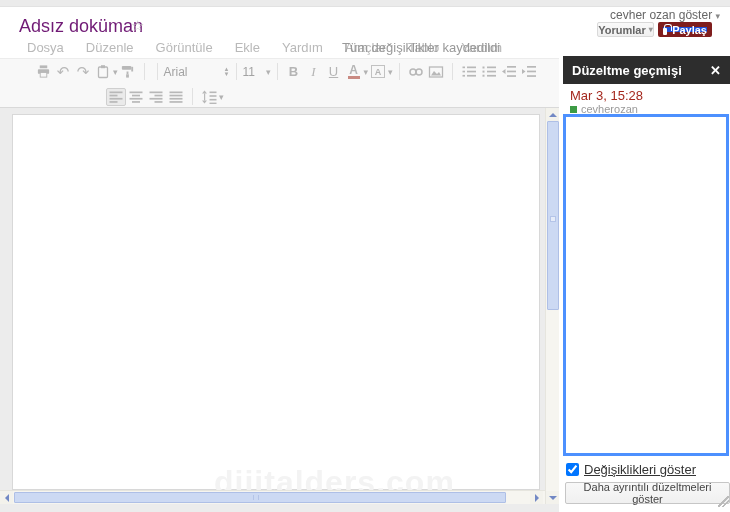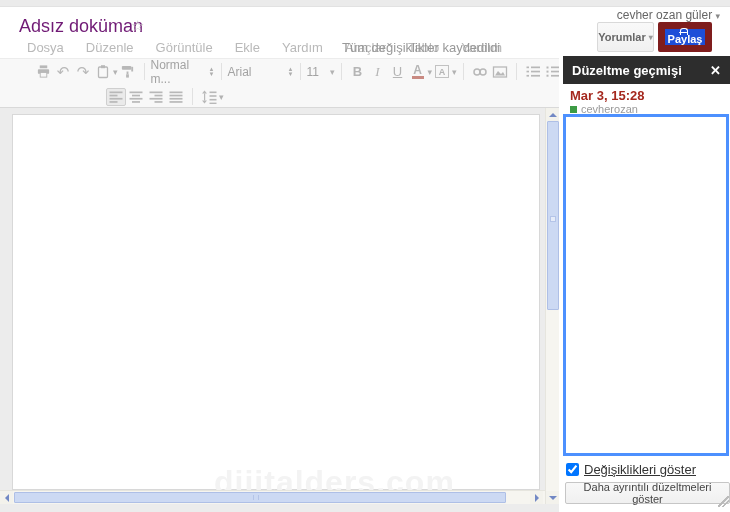--- a/index.html
+++ b/index.html
@@ -11,25 +11,25 @@
 
   
   .header { position:absolute; left:0; top:7px; width:730px; height:51px; background:#fff; }
   .doc-title { position:absolute; left:19px; top:9px; font-size:18px; color:#701a75; }
   .star { position:absolute; left:131px; top:10px; font-size:15px; color:#c8c8c8; }
   .menu-row { position:absolute; left:19px; top:33px; display:flex; gap:14px; font-size:13px; color:#b9b9b9; }
   .menu-row span { cursor:default;margin-left:8px; }
   .save-status { position:absolute; left:342px; top:33px; font-size:13px; color:#999; }
   .account { position:absolute; right:10px; top:1px; font-size:12px; color:#666; }
   .account .dd { font-size:9px; color:#888; }
-  .hbtn { position:absolute; top:15px; height:30px; font-size:11px; font-weight:bold; border-radius:2px;
+  .hbtn { position:absolute; top:15px; height:15px; font-size:11px; font-weight:bold; border-radius:2px;
           display:flex; align-items:center; justify-content:center; cursor:default; }
   .btn-comments { right:76px; width:57px; color:#666; background:linear-gradient(#f9f9f9,#f0f0f0); border:1px solid #d9d9d9; }
   .btn-comments .dd { font-size:8px; margin-left:3px; color:#999; }
-  .btn-share { right:18px; width:54px; color:#fff; background:#1d4ed8; border:7px solid #7f1d1d;flex-direction:column; }
+  .btn-share { right:18px; width:54px; color:#fff; background:#1d4ed8; border:5px solid #7f1d1d; }
   .lock { position:relative; width:8px; height:7px; background:#fff; border-radius:1px; margin-right:5px; margin-top:3px; }
   .lock:before { content:""; position:absolute; left:1px; top:-4px; width:6px; height:6px;
                  border:1.5px solid #fff; border-bottom:none; border-radius:3px 3px 0 0; }
 
   
   .toolbar { position:absolute; left:0; top:58px; width:730px; height:50px; background:#f8f8f8;
              border-top:1px solid #ececec; border-bottom:1px solid #d9d9d9; }
   .tb-row { display:flex; align-items:center; height:25px; }
   .row1 { padding-left:33px; }
   .row2 { padding-left:106px; }
@@ -72,21 +72,21 @@
   .hthumb { position:absolute; left:14px; top:1px; width:492px; height:11px; background:#ccd9f3; border:1px solid #aebfe6; border-radius:1px; }
   .hthumb .grip { position:absolute; left:238px; top:2px; width:6px; height:5px;
                   border-left:1px solid #b4c4e8; border-right:1px solid #b4c4e8; }
 
   
   .panel { position:absolute; left:559px; top:54px; width:171px; height:454px; background:#fff; }
   .panel-header { position:absolute; left:4px; top:2px; width:167px; height:28px; background:#2d2d2d; color:#fff;
                   display:flex; align-items:center; padding:0 9px; }
   .panel-title { font-size:13px; font-weight:bold; flex:1; }
   .panel-close { font-size:13px; font-weight:bold; color:#fff; cursor:default; }
-  .rev-date { position:absolute; left:11px; top:34px; font-size:13px; font-weight:bold; color:#a5281e; }
+  .rev-date { position:absolute; left:11px; top:34px; font-size:13px; font-weight:normal; color:#a5281e; }
   .rev-author { position:absolute; left:11px; top:49px; display:flex; align-items:center; font-size:11px; color:#9a9a9a; }
   .author-swatch { width:7px; height:7px; background:#3d9b45; margin-right:4px; }
   .preview-box { position:absolute; left:4px; top:60px; width:166px; height:342px; background:#fff; border:3px solid #4d90fe; }
   .show-changes { position:absolute; left:7px; top:408px; display:flex; align-items:center; font-size:13px; color:#333;text-decoration:underline; }
   .show-changes input { width:13px; height:13px; margin-right:5px; }
   .detail-btn { position:absolute; left:6px; top:428px; height:22px; padding:0 9px; font-size:11px; color:#444;
                 background:linear-gradient(#f8f8f8,#f0f0f0); border:1px solid #c6c6c6; border-radius:2px;
                 display:flex; align-items:center; font-family:"Liberation Sans",sans-serif; }
   .resize-grip { position:absolute; right:1px; bottom:1px; width:11px; height:11px;
                  background:
@@ -109,21 +109,21 @@
       <span>Düzenle</span>
       <span>Görüntüle</span>
       <span>Ekle</span>
       <span>Yardım</span>
       <span>Araçlar</span>
       <span>Tablo</span>
       <span>Yardım</span>
     </div>
     <span class="save-status">Tüm değişiklikler kaydedildi</span>
     <div class="account">
-      <span>cevher ozan güler</span>
+      <span>cevher ozan göster</span>
       <span class="dd">▾</span>
     </div>
     <div class="hbtn btn-comments">
       <span>Yorumlar</span>
       <span class="dd">▾</span>
     </div>
     <div class="hbtn btn-share">
       <span class="lock"></span>
       <span>Paylaş</span>
     </div>
@@ -149,27 +149,20 @@
       <span class="dd">▾</span>
       <span class="ti">
         <svg width="15" height="15" viewBox="0 0 16 16" fill="currentColor">
             <rect x="2" y="2" width="10" height="4" rx="1"></rect>
             <rect x="12" y="3" width="2" height="5"></rect>
             <rect x="7" y="8" width="2" height="3"></rect>
             <rect x="6.5" y="11" width="3" height="3.5"></rect>
           </svg>
       </span>
       <span class="sep"></span>
-      <span class="combo combo-style">
-        <span>Normal m...</span>
-        <span class="updown">
-            <span>▲</span>
-            <span>▼</span>
-          </span>
-      </span>
       <span class="sep"></span>
       <span class="combo combo-font">
         <span>Arial</span>
         <span class="updown">
             <span>▲</span>
             <span>▼</span>
           </span>
       </span>
       <span class="sep"></span>
       <span class="combo combo-size">

